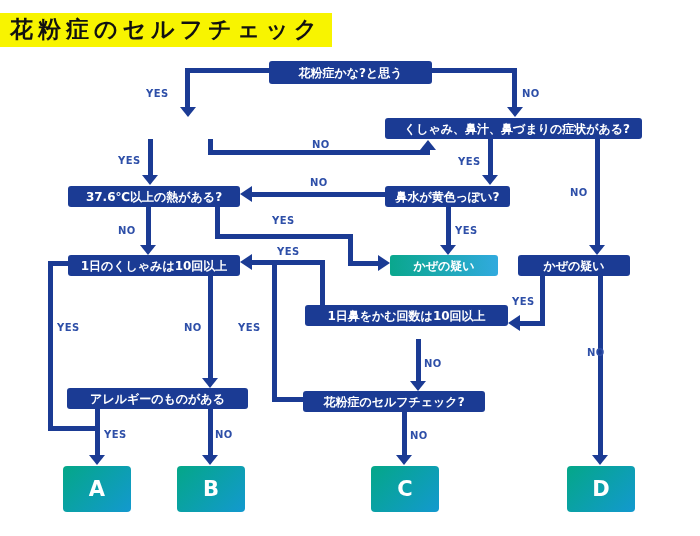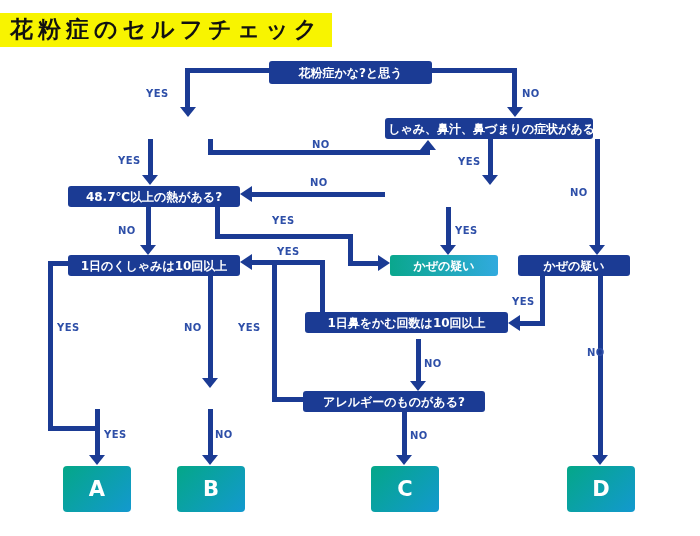--- a/index.html
+++ b/index.html
@@ -102,27 +102,29 @@
   <i class="seg" style="left:416px;top:339px;width:5px;height:42px;"></i>
   <i class="ah down" style="left:410px;top:381px;"></i>
 
   <i class="seg" style="left:272px;top:397px;width:33px;height:5px;"></i>
   <i class="seg" style="left:272px;top:262px;width:5px;height:140px;"></i>
 
   <i class="seg" style="left:402px;top:412px;width:5px;height:43px;"></i>
   <i class="ah down" style="left:396px;top:455px;"></i>
 
   <div class="node" style="left:269px;top:61px;width:163px;height:23px;">花粉症かな?と思う</div>
-  <div class="node" style="left:385px;top:118px;width:208px;height:21px;">くしゃみ、鼻汁、鼻づまりの症状がある?</div>
-  <div class="node" style="left:68px;top:186px;width:172px;height:21px;">48.7℃以上の熱がある?</div>
+  <div class="node" style="left:385px;top:118px;width:250px;height:21px;padding-left:7px;">くしゃみ、鼻汁、鼻づまりの症状がある?</div>
+  <div class="node" style="left:68px;top:186px;width:172px;height:21px;">37.6℃以上の熱がある?</div>
+  <div class="node" style="left:385px;top:186px;width:125px;height:21px;">鼻水が黄色っぽい?</div>
   <div class="node" style="left:68px;top:255px;width:172px;height:21px;text-align:right;">1日のくしゃみは10回以上</div>
   <div class="node cold" style="left:390px;top:255px;width:108px;height:21px;">かぜの疑い</div>
   <div class="node" style="left:518px;top:255px;width:112px;height:21px;">かぜの疑い</div>
-  <div class="node" style="left:305px;top:312px;width:203px;height:21px;">1日鼻をかむ回数は10回以上</div>
-  <div class="node" style="left:303px;top:391px;width:182px;height:21px;">アレルギーのものがある?</div>
+  <div class="node" style="left:305px;top:305px;width:203px;height:21px;">1日鼻をかむ回数は10回以上</div>
+  <div class="node" style="left:67px;top:388px;width:181px;height:21px;">アレルギーのものがある</div>
+  <div class="node" style="left:303px;top:391px;width:182px;height:21px;">花粉症のセルフチェック?</div>
 
   <div class="result" style="left:63px;top:466px;">A</div>
   <div class="result" style="left:177px;top:466px;">B</div>
   <div class="result" style="left:371px;top:466px;">C</div>
   <div class="result" style="left:567px;top:466px;">D</div>
 
   <span class="elabel" style="left:146px;top:89px;">YES</span>
   <span class="elabel" style="left:522px;top:89px;">NO</span>
   <span class="elabel" style="left:118px;top:156px;">YES</span>
   <span class="elabel" style="left:312px;top:140px;">NO</span>

